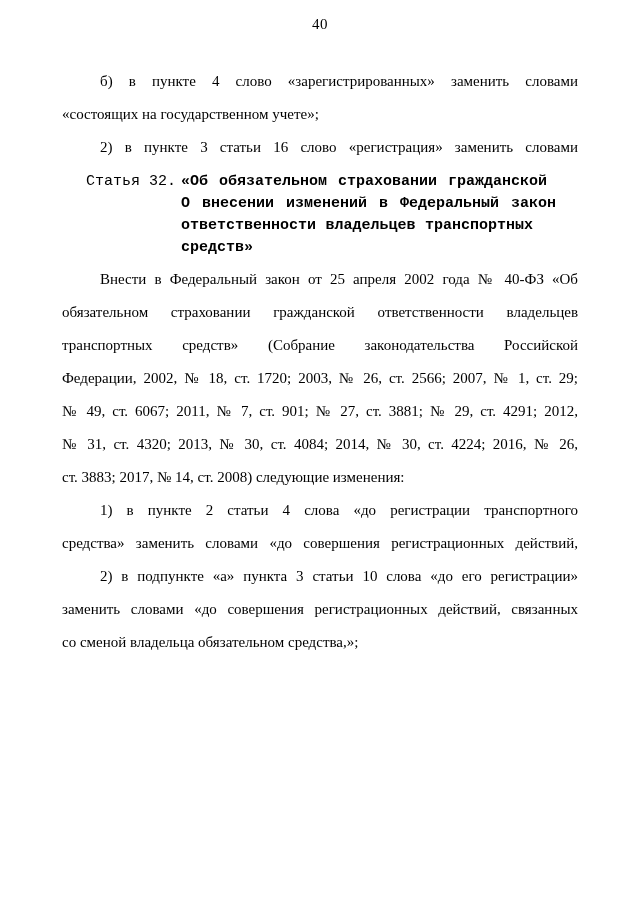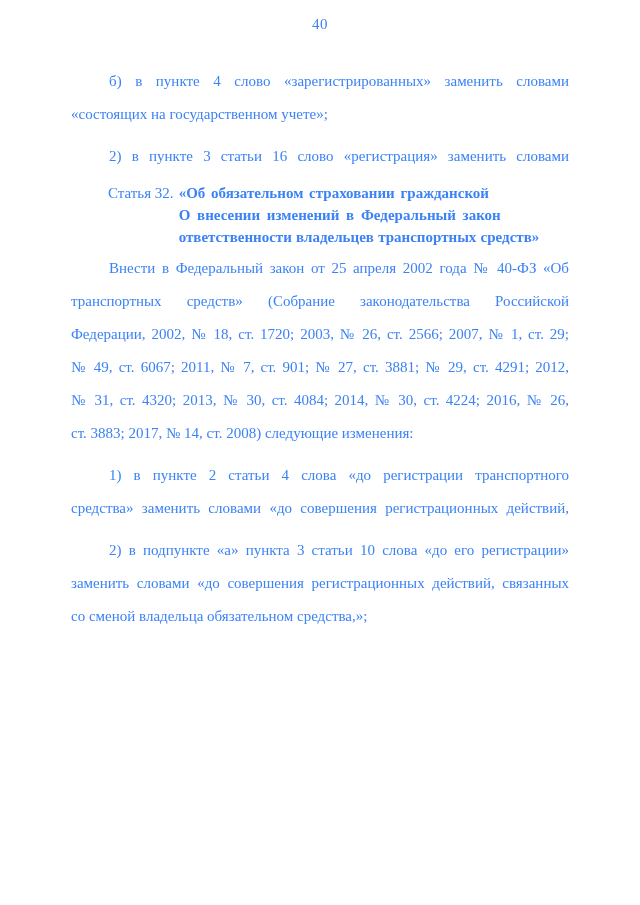--- a/index.html
+++ b/index.html
@@ -6,56 +6,57 @@
     margin: 0;
     padding: 0;
     background: #ffffff;
   }
   .doc-page {
     position: relative;
     width: 640px;
     height: 905px;
     box-sizing: border-box;
     background: #ffffff;
-    color: #3b82f6;
+    color: #000000;
     font-family: "Liberation Serif", "DejaVu Serif", serif;
     font-size: 15px;
     padding: 14px 62px 0 62px;
     overflow: hidden;
   }
   .page-number {
     text-align: center;
     font-size: 15px;
     line-height: 20px;
     letter-spacing: 0.5px;
   }
   .doc-body {
     margin-top: 31px;
   }
   .para {
-    margin: 9px;
+    margin: 0;
     padding: 0;
   }
   .line {
     line-height: 33px;
     text-align: justify;
     text-align-last: justify;
     white-space: normal;
   }
   .line.end {
     text-align: right;
     text-align-last: left;
   }
   .line.ind {
     text-indent: 38px;
   }
   .article-heading {
     display: flex;
     align-items: flex-start;
-    margin: 7px 0 4px 46px;
+    margin: 7px 0 4px 24px;
+    font-family: Liberation Mono, monospace;
   }
   .article-num {
     flex: none;
     line-height: 22px;
     padding-right: 5px;
     white-space: nowrap;
   }
   .article-title {
     font-weight: bold;
   }
@@ -88,20 +89,21 @@
       <span class="article-num">Статья 32.</span>
       <div class="article-title">
         <div class="t-line sp2">«Об обязательном страховании гражданской</div>
         <div class="t-line sp3">О внесении изменений в Федеральный закон</div>
         <div class="t-line sp0">ответственности владельцев транспортных средств»</div>
       </div>
     </div>
 
     <div class="para" style="margin-top:4px;">
       <div class="line ind">Внести в Федеральный закон от 25 апреля 2002 года № 40-ФЗ «Об</div>
+      <div class="line">обязательном страховании гражданской ответственности владельцев</div>
       <div class="line">транспортных средств» (Собрание законодательства Российской</div>
       <div class="line">Федерации, 2002, № 18, ст. 1720; 2003, № 26, ст. 2566; 2007, № 1, ст. 29;</div>
       <div class="line">№ 49, ст. 6067; 2011, № 7, ст. 901; № 27, ст. 3881; № 29, ст. 4291; 2012,</div>
       <div class="line">№ 31, ст. 4320; 2013, № 30, ст. 4084; 2014, № 30, ст. 4224; 2016, № 26,</div>
       <div class="line end">ст. 3883; 2017, № 14, ст. 2008) следующие изменения:</div>
     </div>
 
     <div class="para">
       <div class="line ind">1) в пункте 2 статьи 4 слова «до регистрации транспортного</div>
       <div class="line">средства» заменить словами «до совершения регистрационных действий,</div>

